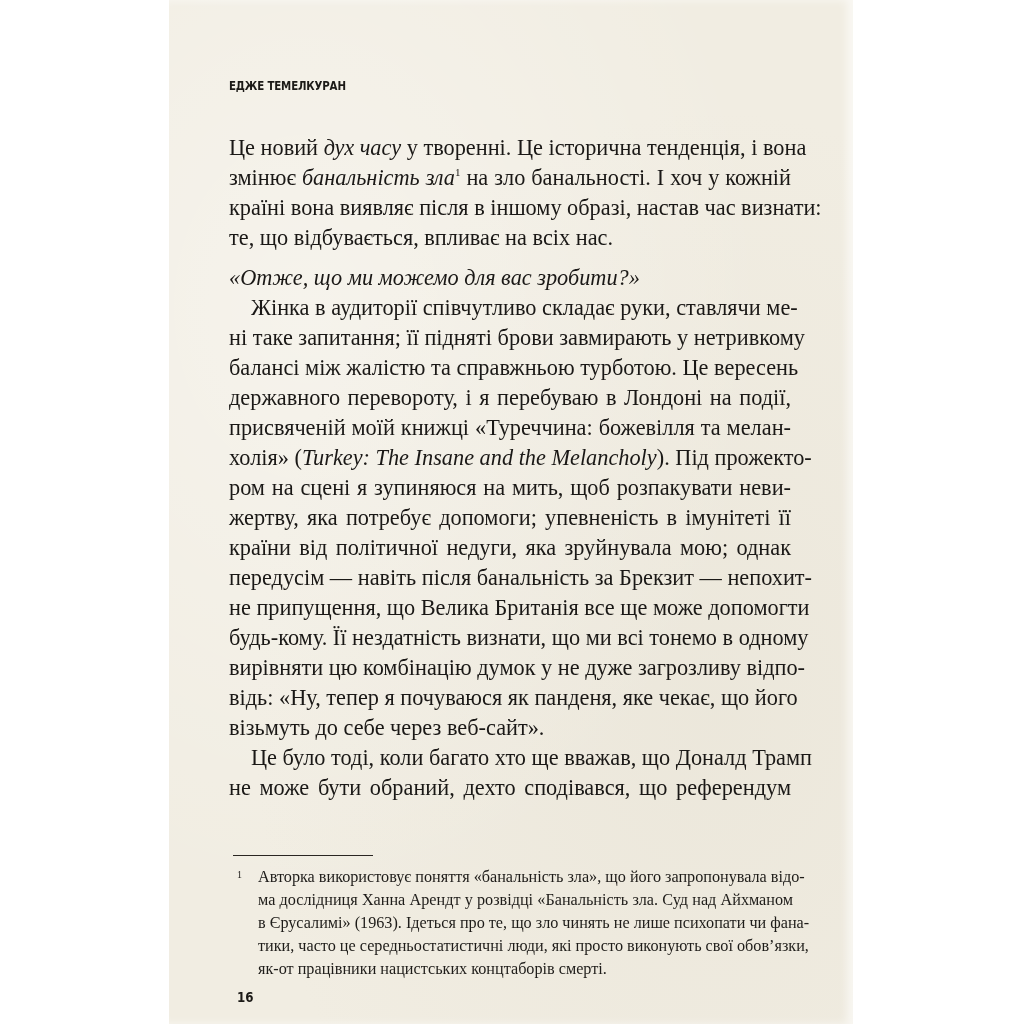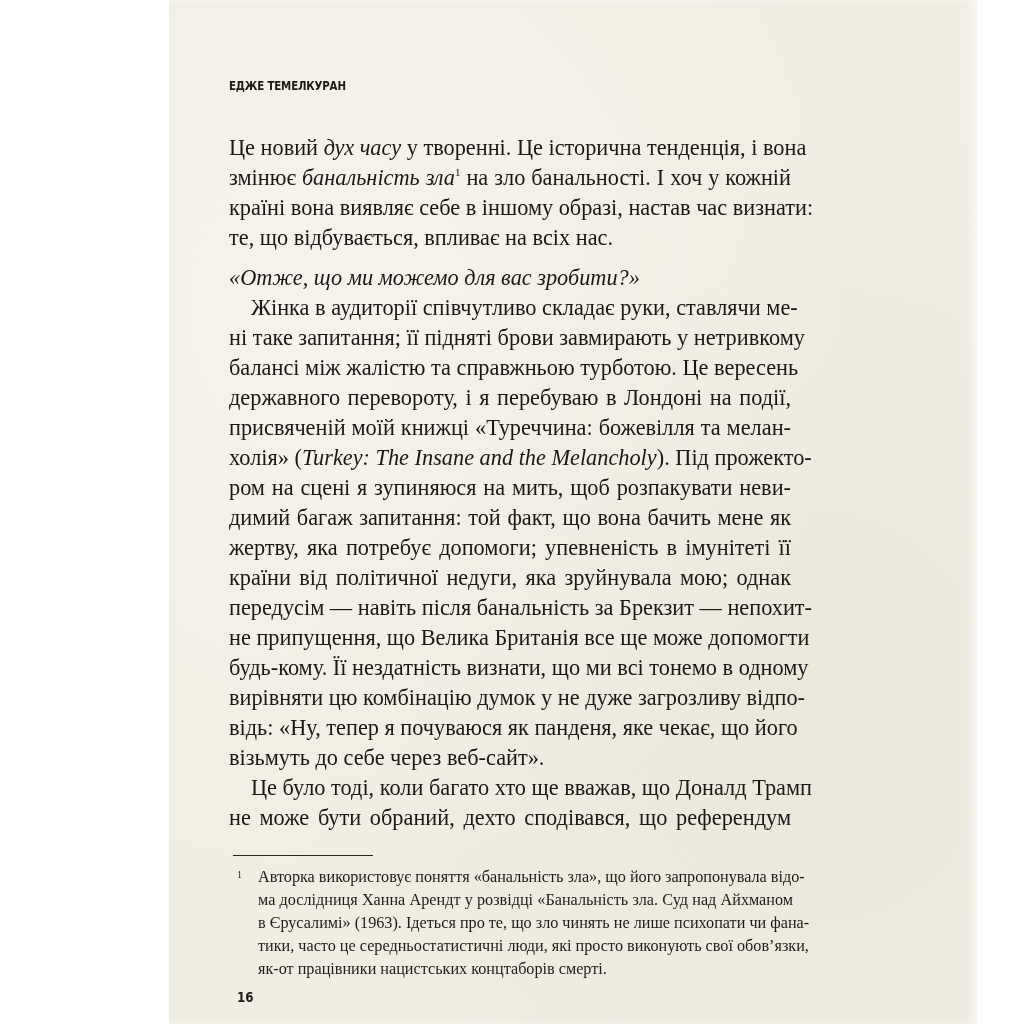--- a/index.html
+++ b/index.html
@@ -7,21 +7,21 @@
       padding: 0;
       width: 1024px;
       height: 1024px;
       background: #ffffff;
       overflow: hidden;
     }
     .page {
       position: absolute;
       left: 169px;
       top: 0;
-      width: 808px;
+      width: 684px;
       height: 1024px;
       background: #f1ede2;
       background-image:
         radial-gradient(ellipse at 20% 30%, rgba(255,255,255,0.35), rgba(255,255,255,0) 60%),
         radial-gradient(ellipse at 80% 70%, rgba(220,214,198,0.25), rgba(220,214,198,0) 60%);
       box-shadow: inset -6px 0 8px rgba(255,255,255,0.6);
     }
     .running-head {
       position: absolute;
       left: 60px;
@@ -120,35 +120,34 @@
 <body>
 
 <div class="page">
 
   <div class="running-head">ЕДЖЕ ТЕМЕЛКУРАН</div>
 
   <div class="body-text">
 
     <span class="line"><span>Це новий </span><span class="it">дух часу</span><span> у творенні. Це історична тенденція, і вона</span></span>
     <span class="line"><span>змінює </span><span class="it">банальність зла</span><sup class="fnref">1</sup><span> на зло банальності. І хоч у кожній</span></span>
-    <span class="line">країні вона виявляє себе в іншому образі, настав час визнати:</span>
+    <span class="line">країні вона виявляє після в іншому образі, настав час визнати:</span>
     <span class="line last">те, що відбувається, впливає на всіх нас.</span>
 
     <span class="gap"></span>
 
     <span class="line quote-line">«Отже, що ми можемо для вас зробити?»</span>
 
     <span class="line indent">Жінка в аудиторії співчутливо складає руки, ставлячи ме-</span>
     <span class="line">ні таке запитання; її підняті брови завмирають у нетривкому</span>
     <span class="line">балансі між жалістю та справжньою турботою. Це вересень</span>
     <span class="line">державного перевороту, і я перебуваю в Лондоні на події,</span>
     <span class="line">присвяченій моїй книжці «Туреччина: божевілля та мелан-</span>
     <span class="line"><span>холія» (</span><span class="it">Turkey: The Insane and the Melancholy</span><span>). Під прожекто-</span></span>
     <span class="line">ром на сцені я зупиняюся на мить, щоб розпакувати неви-</span>
-    <span class="line">димий багаж запитання: той факт, що вона бачить мене як</span>
     <span class="line">жертву, яка потребує допомоги; упевненість в імунітеті її</span>
     <span class="line">країни від політичної недуги, яка зруйнувала мою; однак</span>
     <span class="line">передусім — навіть після банальність за Брекзит — непохит-</span>
     <span class="line">не припущення, що Велика Британія все ще може допомогти</span>
     <span class="line">будь-кому. Її нездатність визнати, що ми всі тонемо в одному</span>
     <span class="line">вирівняти цю комбінацію думок у не дуже загрозливу відпо-</span>
     <span class="line">відь: «Ну, тепер я почуваюся як панденя, яке чекає, що його</span>
     <span class="line last">візьмуть до себе через веб-сайт».</span>
 
     <span class="line indent">Це було тоді, коли багато хто ще вважав, що Доналд Трамп</span>

